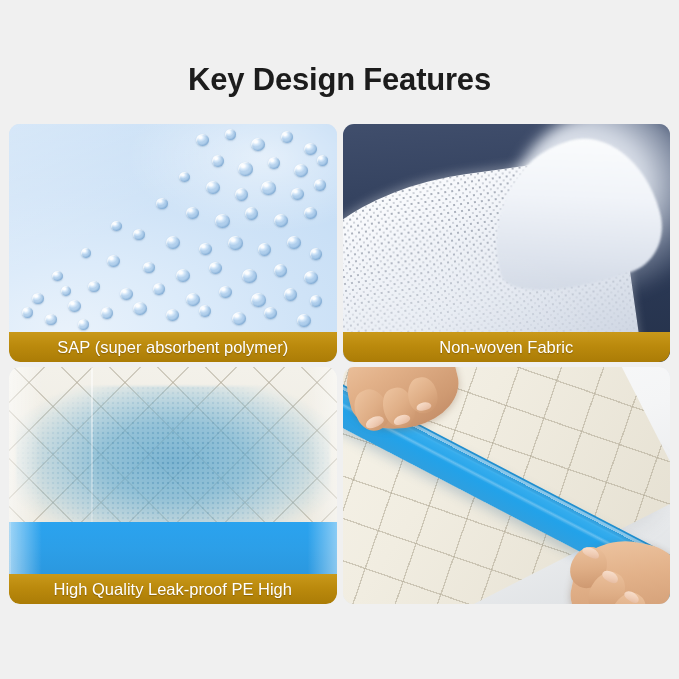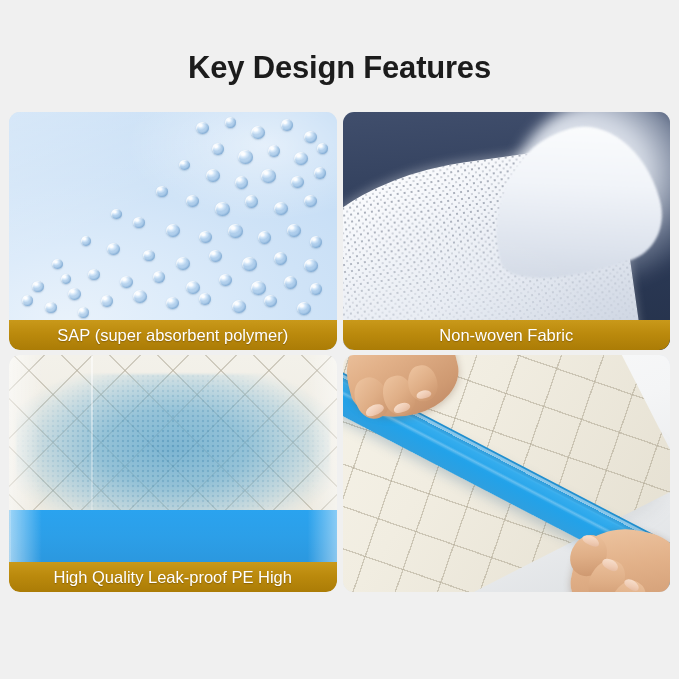--- a/index.html
+++ b/index.html
@@ -13,33 +13,33 @@
 
   #page {
     position:relative;
     width:679px; height:679px;
     background:#f0f0f0;
   }
 
   
   #page-title {
     position:absolute;
-    left:0; top:50px;
+    left:0; top:62px;
     width:679px;
     text-align:center;
     font-size:31px;
     font-weight:bold;
     letter-spacing:-0.2px;
     color:#1c1c1c;
   }
 
   
   #feature-grid {
     position:absolute;
-    left:9px; top:112px;
+    left:9px; top:124px;
     width:661px; height:480px;
     display:grid;
     grid-template-columns:1fr 1fr;
     grid-template-rows:1fr 1fr;
     column-gap:6px;
     row-gap:5px;
   }
 
   .feature-card {
     position:relative;

